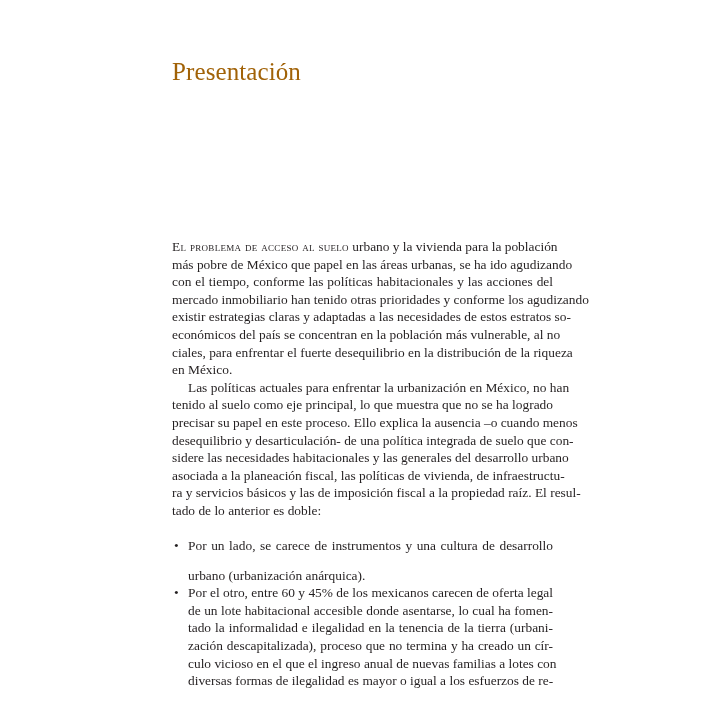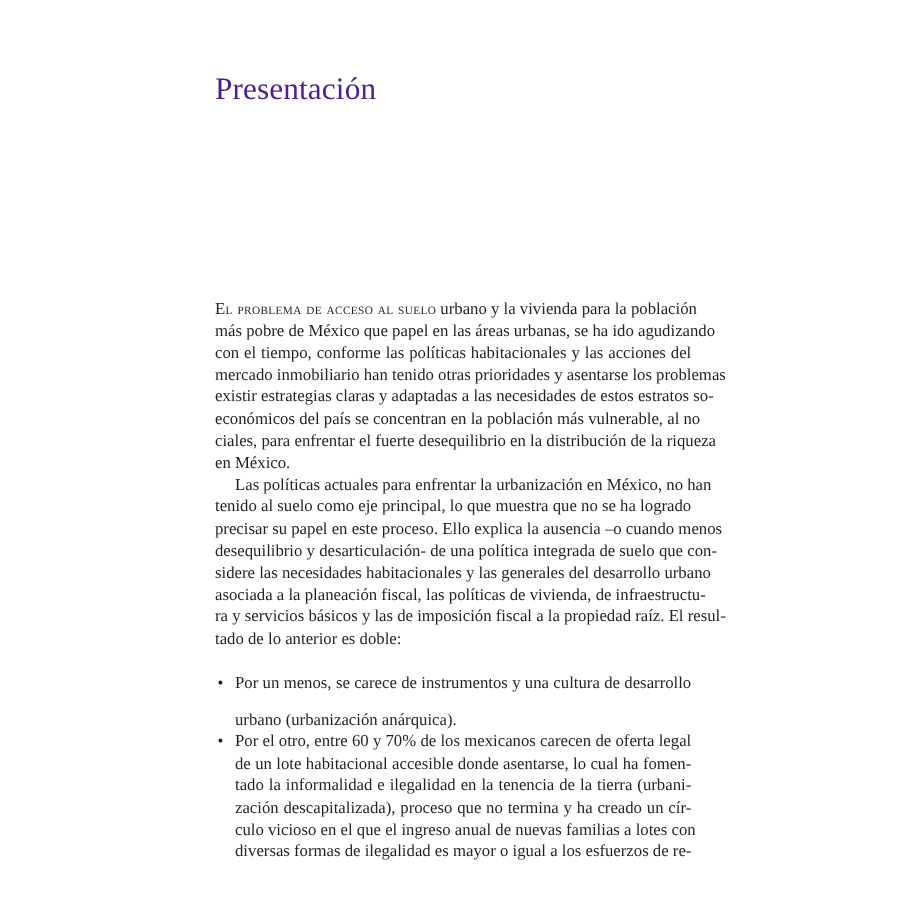--- a/index.html
+++ b/index.html
@@ -3,21 +3,21 @@
 <meta charset="utf-8">
 <style>
   html, body { margin: 0; padding: 0; }
   body {
     width: 720px; height: 720px; background: #ffffff; position: relative; overflow: hidden;
     font-family: "DejaVu Serif", "Liberation Serif", serif; color: #231f20;
   }
   .page { position: absolute; left: 0; top: 0; width: 720px; height: 720px; }
   .title {
     position: absolute; left: 172px; top: 58px;
-    font-family: "Liberation Serif", serif; font-size: 25px; font-weight: normal; color: #4c1d95;
+    font-family: "Liberation Serif", serif; font-size: 25px; font-weight: normal; color: #a16207;
     letter-spacing: 0.1px;
   }
   .body {
     position: absolute; left: 172px; top: 238px; width: 381px;
     font-family: "Liberation Serif", serif; font-size: 13.4px; line-height: 17.6px;
     text-align: justify; hyphens: manual;
   }
   .line { display: block; text-align: justify; text-align-last: justify; white-space: nowrap; }
   .line.last { text-align-last: left; }
   .sc { font-variant: small-caps; letter-spacing: 0.3px; }
@@ -32,21 +32,21 @@
 <body>
 
 <div class="page">
   <h1 class="title" style="margin:0;">Presentación</h1>
 
   <div class="body">
     <div>
       <span class="line"><span class="sc">El problema de acceso al suelo</span><span> urbano y la vivienda para la población</span></span>
       <span class="line">más pobre de México que papel en las áreas urbanas, se ha ido agudizando</span>
       <span class="line">con el tiempo, conforme las políticas habitacionales y las acciones del</span>
-      <span class="line">mercado inmobiliario han tenido otras prioridades y asentarse los problemas</span>
+      <span class="line">mercado inmobiliario han tenido otras prioridades y conforme los agudizando</span>
       <span class="line">existir estrategias claras y adaptadas a las necesidades de estos estratos so-</span>
       <span class="line">económicos del país se concentran en la población más vulnerable, al no</span>
       <span class="line">ciales, para enfrentar el fuerte desequilibrio en la distribución de la riqueza</span>
       <span class="line last">en México.</span>
     </div>
 
     <div>
       <span class="line indent">Las políticas actuales para enfrentar la urbanización en México, no han</span>
       <span class="line">tenido al suelo como eje principal, lo que muestra que no se ha logrado</span>
       <span class="line">precisar su papel en este proceso. Ello explica la ausencia –o cuando menos</span>
@@ -55,26 +55,26 @@
       <span class="line">asociada a la planeación fiscal, las políticas de vivienda, de infraestructu-</span>
       <span class="line">ra y servicios básicos y las de imposición fiscal a la propiedad raíz. El resul-</span>
       <span class="line last">tado de lo anterior es doble:</span>
     </div>
 
     <div class="gap"></div>
 
     <div>
       <div class="bullet">
         <span class="dot">•</span>
-        <span class="bline">Por un menos, se carece de instrumentos y una cultura de desarrollo</span>
+        <span class="bline">Por un lado, se carece de instrumentos y una cultura de desarrollo</span>
         <span class="bline last">urbano (urbanización anárquica).</span>
       </div>
       <div class="bullet">
         <span class="dot">•</span>
-        <span class="bline">Por el otro, entre 60 y 70% de los mexicanos carecen de oferta legal</span>
+        <span class="bline">Por el otro, entre 60 y 45% de los mexicanos carecen de oferta legal</span>
         <span class="bline">de un lote habitacional accesible donde asentarse, lo cual ha fomen-</span>
         <span class="bline">tado la informalidad e ilegalidad en la tenencia de la tierra (urbani-</span>
         <span class="bline">zación descapitalizada), proceso que no termina y ha creado un cír-</span>
         <span class="bline">culo vicioso en el que el ingreso anual de nuevas familias a lotes con</span>
         <span class="bline">diversas formas de ilegalidad es mayor o igual a los esfuerzos de re-</span>
       </div>
     </div>
   </div>
 </div>
 

